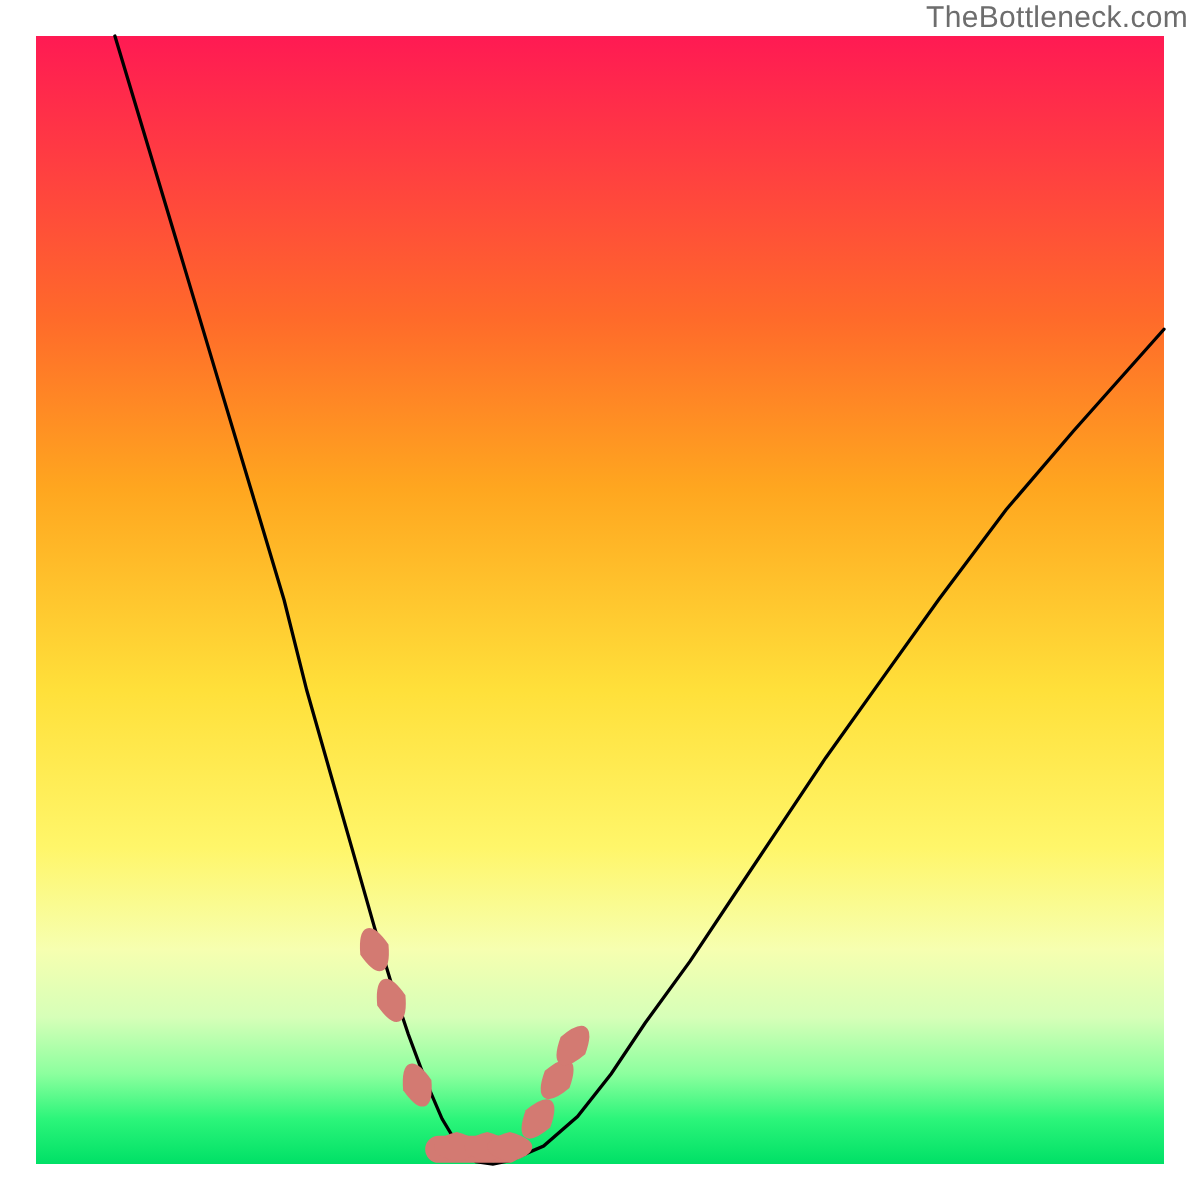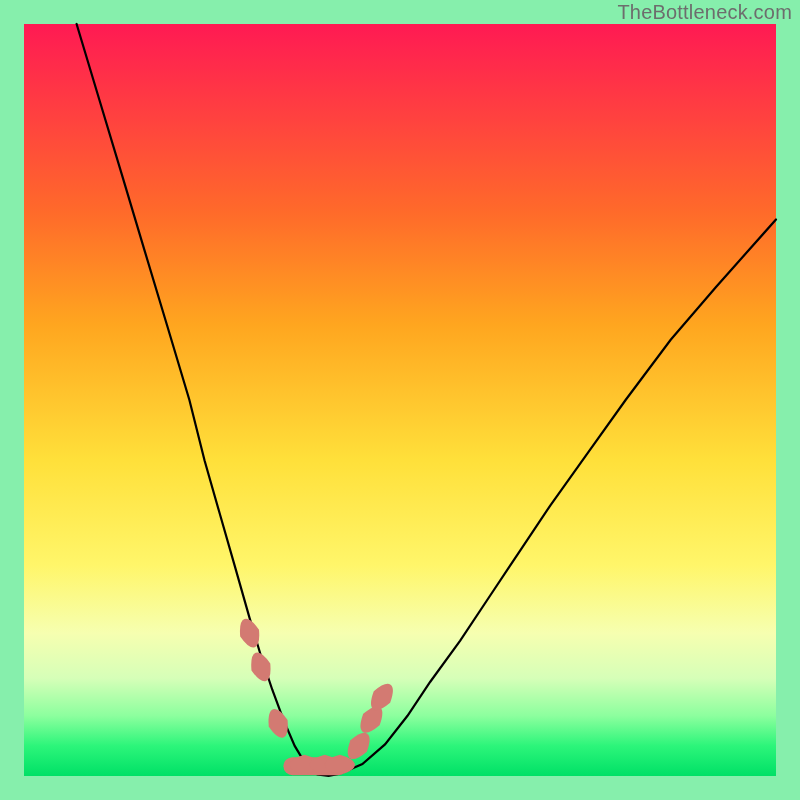--- a/index.html
+++ b/index.html
@@ -9,21 +9,21 @@
     height: 800px;
     overflow: hidden;
     background: #000;
   }
   .frame {
     position: absolute;
     top: 0;
     left: 0;
     width: 800px;
     height: 800px;
-    background: #86efac;
+    background: #ffffff;
   }
   .plot {
     position: absolute;
     top: 24px;
     left: 24px;
     width: 752px;
     height: 752px;
     background: linear-gradient(to bottom,
       #ff1a53 0%,
       #ff4040 12%,

